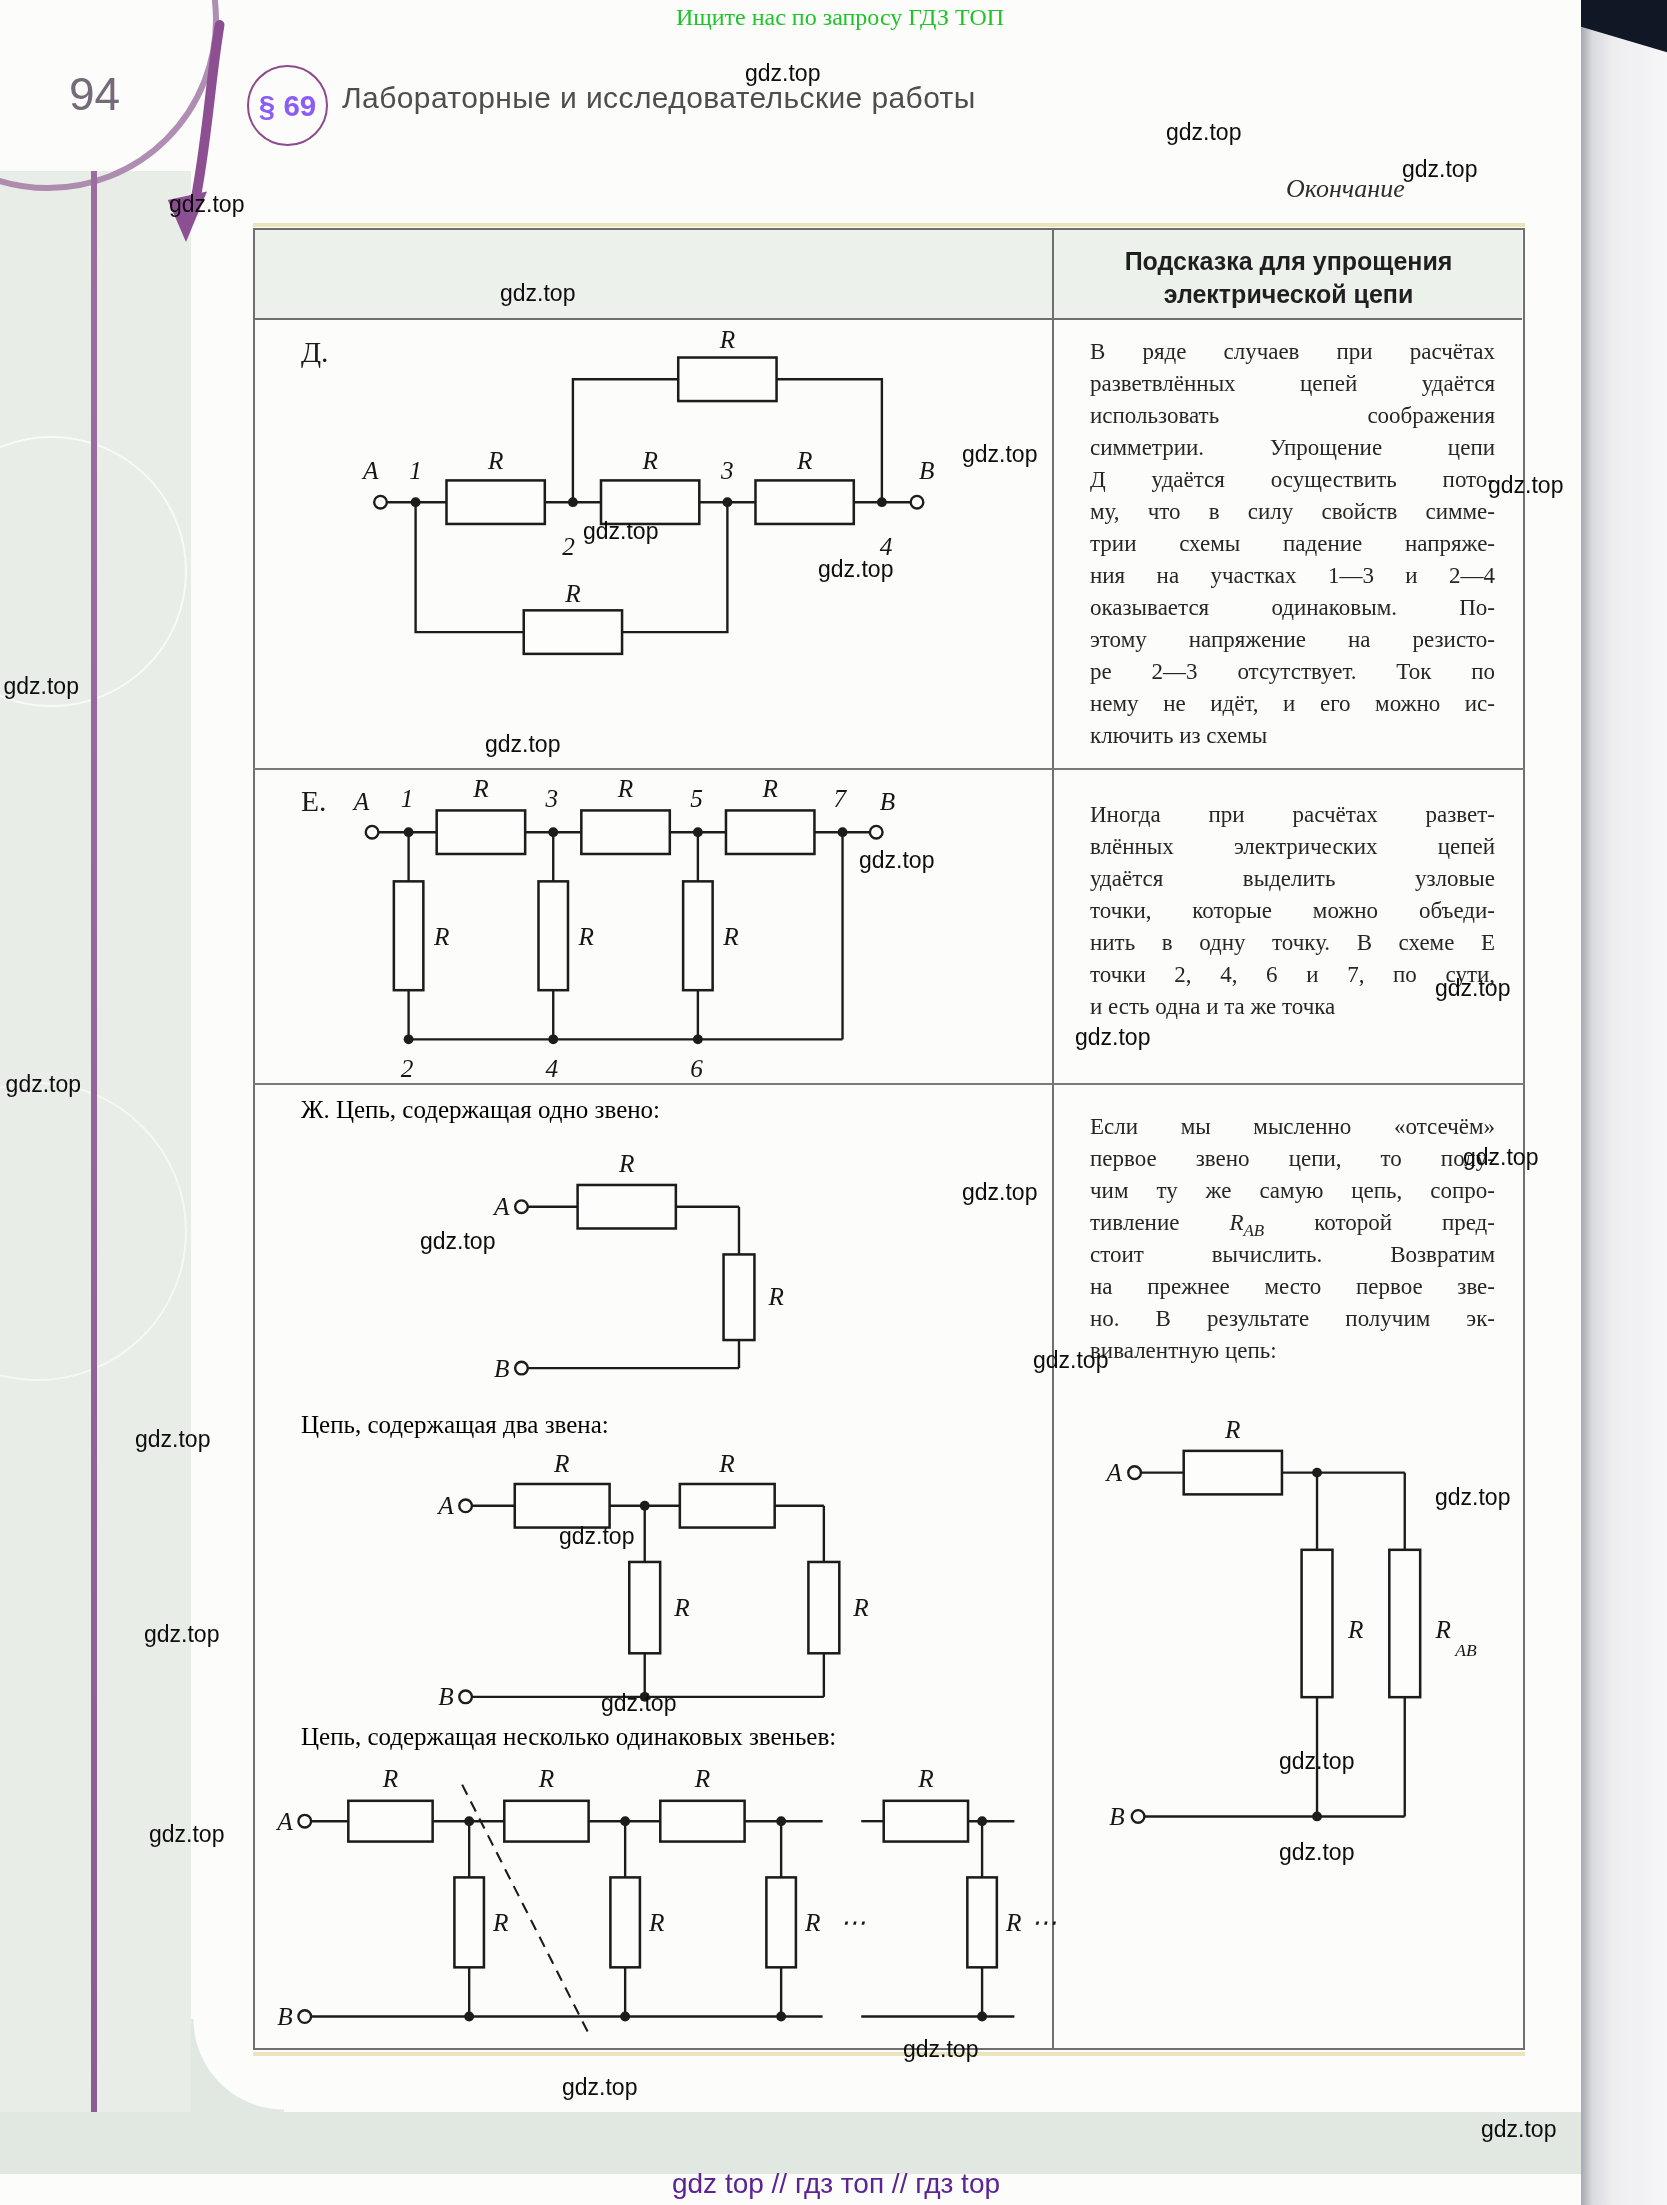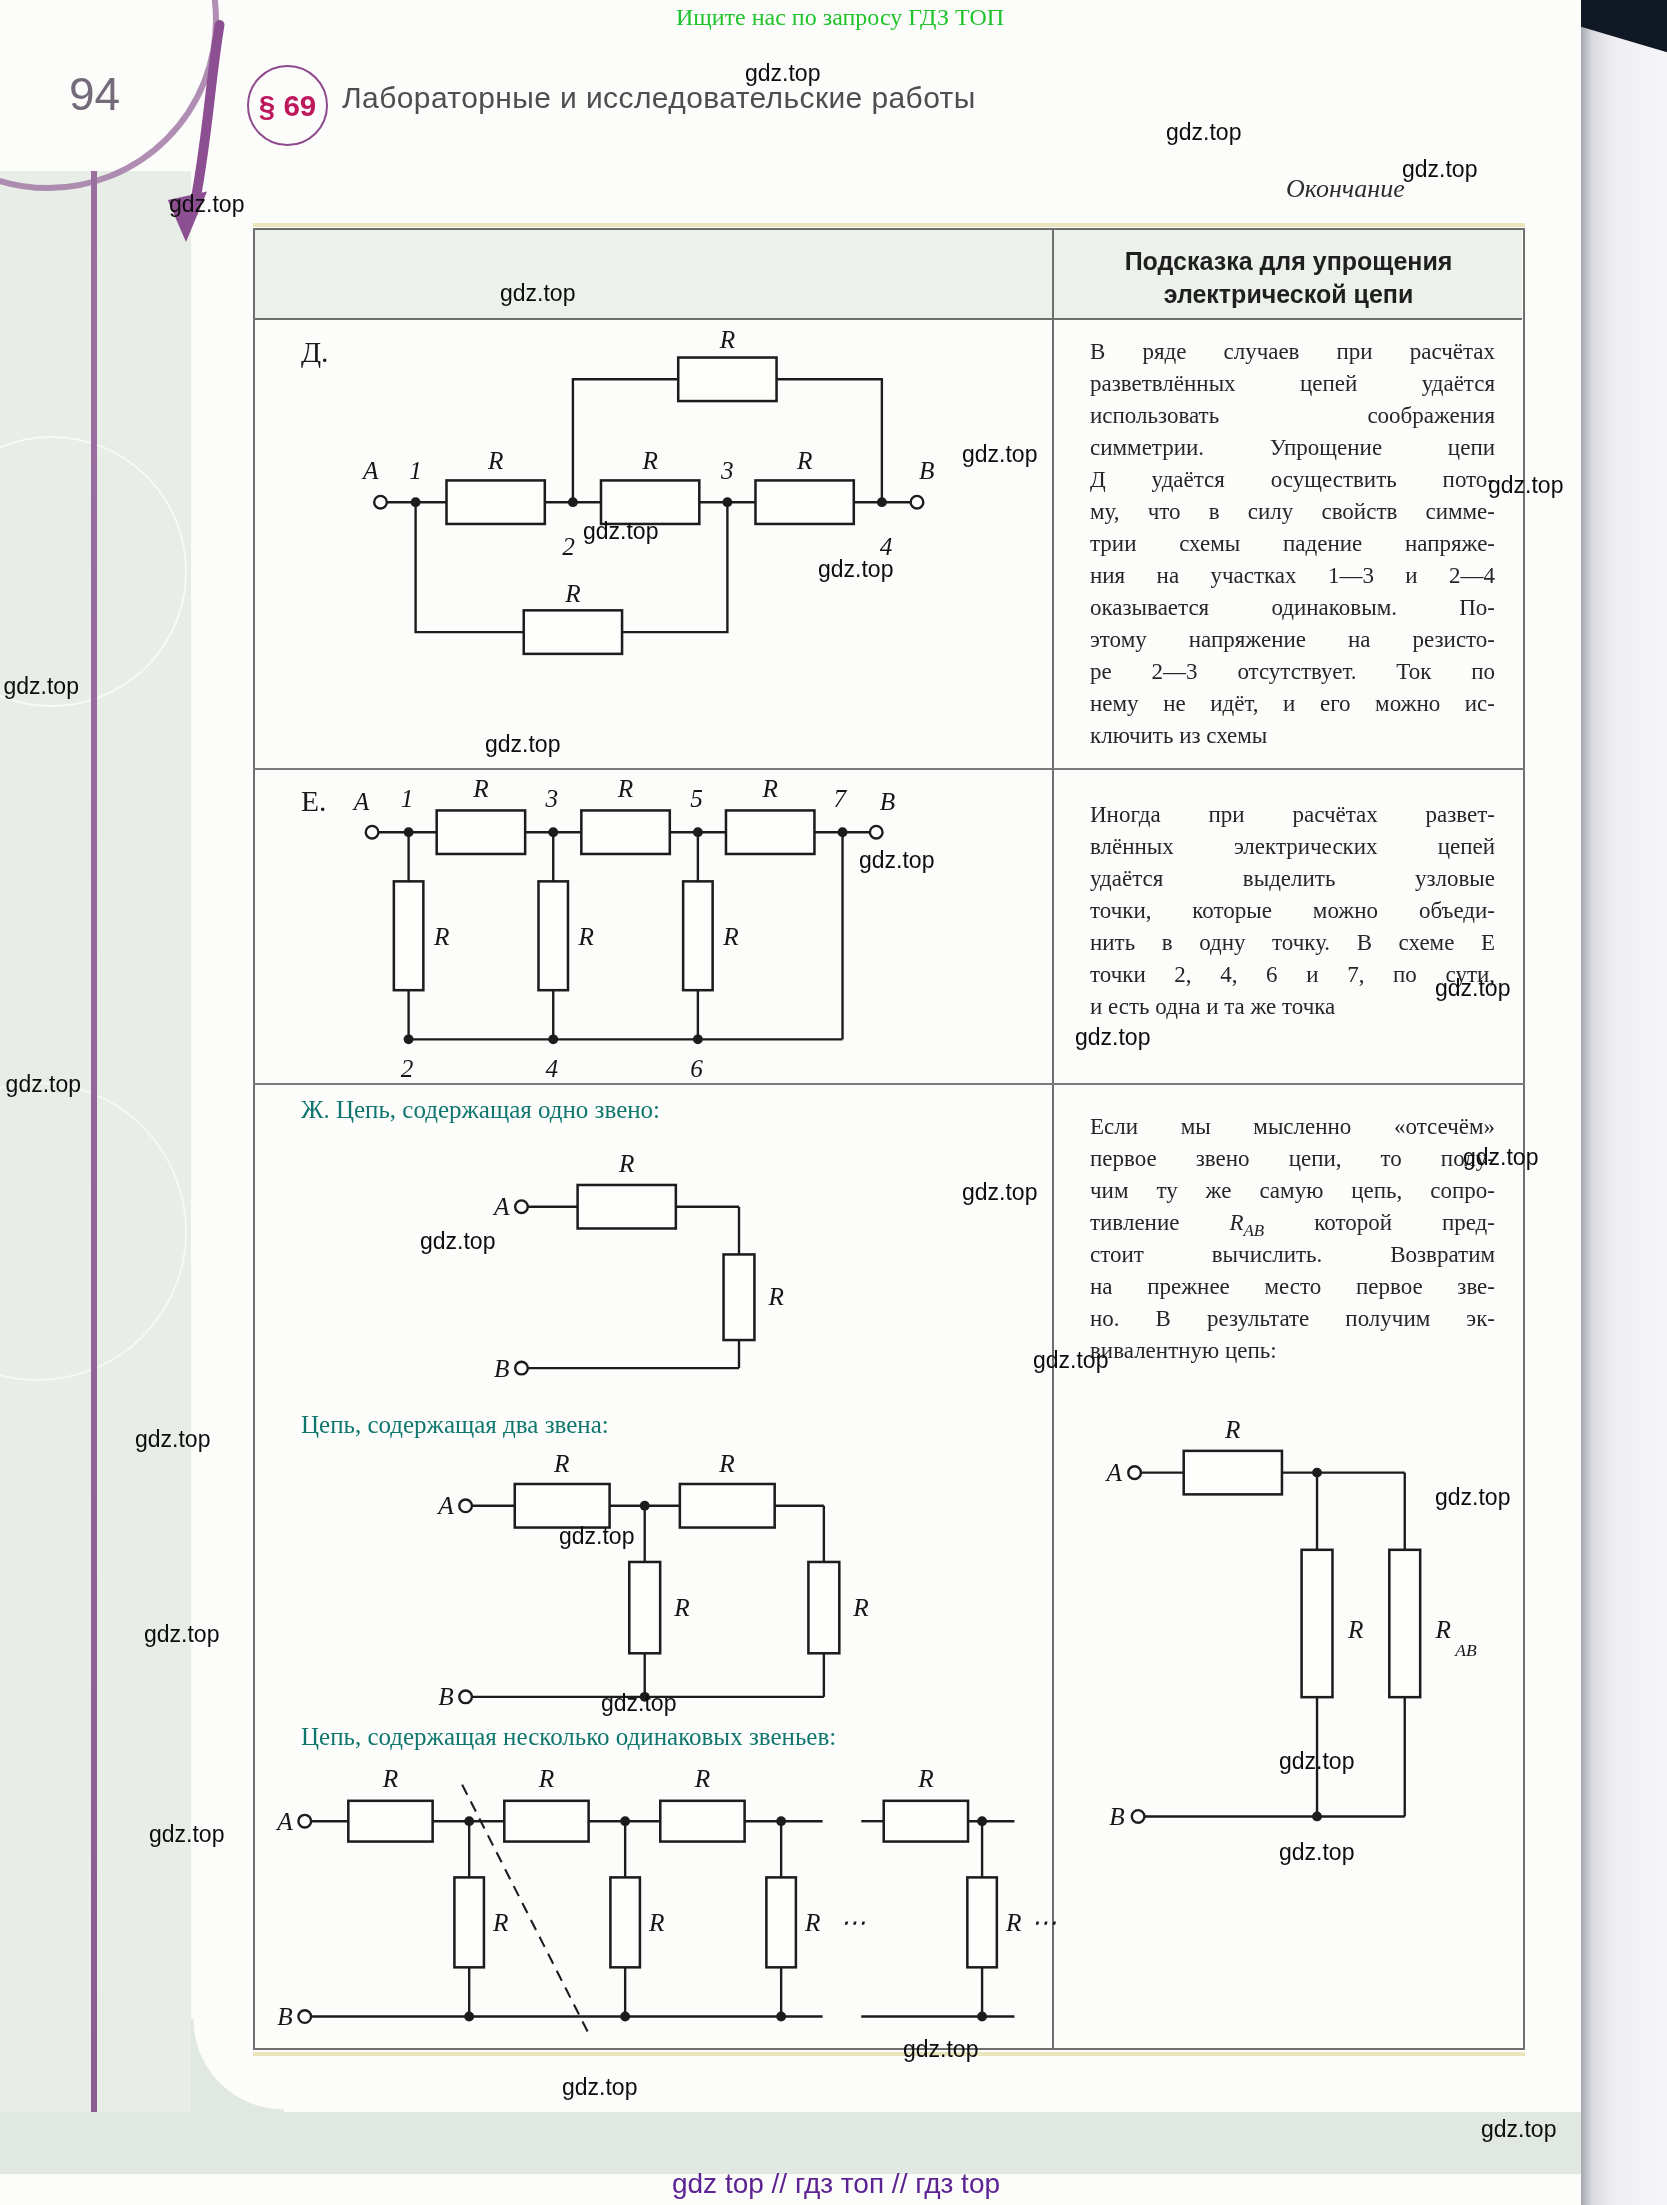--- a/index.html
+++ b/index.html
@@ -15,38 +15,38 @@
   #deco-circle2{left:-84px;top:436px;width:267px;height:267px;border:2.1px solid rgba(255,255,255,.7);border-radius:50%;}
   #deco-circle3{left:-112px;top:1082px;width:295px;height:295px;border:2.1px solid rgba(255,255,255,.6);border-radius:50%;}
   #purple-line{left:91px;top:171px;width:5.6px;height:1941px;background:linear-gradient(#9a6fa0,#8a5c92);}
   #fold-strip{left:1581px;top:0;width:86px;height:2205px;
     background:linear-gradient(90deg,#a6a7b0 0,#d9dade 11.2px,#eeeef1 32px,#f6f6f8 100%);}
   #fold-wedge{left:1581px;top:0;width:86px;height:79px;background:#101826;
     clip-path:polygon(0 34%,100% 66%,100% 0,0 0);}
   #page-number{left:69px;top:67px;font-family:Liberation Sans, sans-serif;font-size:46px;color:#756a7a;}
   #section-badge{left:247px;top:65px;width:77px;height:77px;border:2.8px solid #8d4a8d;border-radius:50%;
     line-height:77px;text-align:center;font-family:"Liberation Sans",sans-serif;font-weight:bold;
-    font-size:29.5px;color:#be185d;}
+    font-size:29.5px;color:#8b5cf6;}
   #heading{left:342px;top:81px;font-family:"Liberation Sans",sans-serif;font-size:30px;color:#4e4e4e;letter-spacing:0.4px;}
   #top-banner{left:833px;top:3.5px;transform:translateX(-50%);font-family:Liberation Serif, serif;
     font-size:24px;color:#1fc32a;white-space:nowrap;margin-left:7px;}
   #continuation{left:1286px;top:174px;width:239px;text-align:left;font-style:italic;font-size:26px;color:#2e2e2e;}
   #footer-line{left:836px;top:2168px;transform:translateX(-50%);font-family:"Liberation Sans",sans-serif;
     font-size:28px;color:#5c2393;white-space:nowrap;}
   .wm{position:absolute;font-family:"Liberation Sans",sans-serif;font-size:23px;color:#0d0d0d;white-space:nowrap;}
   
   #tbl-border{left:253px;top:228px;width:1272px;height:1822px;border:2.1px solid #6f6f6f;box-sizing:border-box;}
   #tbl-cream-top{left:253px;top:223px;width:1272px;height:3.5px;background:#eae5bd;}
   #tbl-cream-bottom{left:253px;top:2052px;width:1272px;height:3.5px;background:#eae5bd;}
   #tbl-header-bg{left:255px;top:230px;width:1267px;height:88px;background:#edf1ec;border-bottom:2.1px solid #6f6f6f;}
   #tbl-col-divider{left:1052px;top:228px;width:2.1px;height:1822px;background:#6f6f6f;}
   .row-divider{left:253px;width:1272px;height:2.1px;background:#7a7a7a;}
   .th{position:absolute;font-family:"Liberation Sans",sans-serif;font-weight:bold;font-size:25px;color:#1f1f1f;text-align:center;}
   .row-label{position:absolute;font-size:29.5px;color:#1b1b1b;}
-  .cir-title{position:absolute;font-size:25px;color:#0f766e;white-space:nowrap;}
+  .cir-title{position:absolute;font-size:25px;color:#000000;white-space:nowrap;}
   .hint{position:absolute;width:405px;}
   .hl{font-size:23px;line-height:32px;height:32px;text-align:justify;text-align-last:justify;color:#262626;white-space:normal;}
   .hl.end{text-align-last:left;}
   .rbase{font-style:italic;}
   .rsub{font-style:italic;font-size:17px;vertical-align:-5.6px;}
   
   svg.circuit{position:absolute;overflow:visible;}
   svg.circuit line,svg.circuit polyline{stroke:#1c1c1c;stroke-width:3.4;fill:none;}
   svg.circuit rect{fill:#fdfdfc;stroke:#1c1c1c;stroke-width:3.6;}
   svg.circuit circle.term{fill:#fdfdfc;stroke:#1c1c1c;stroke-width:3.4;}

